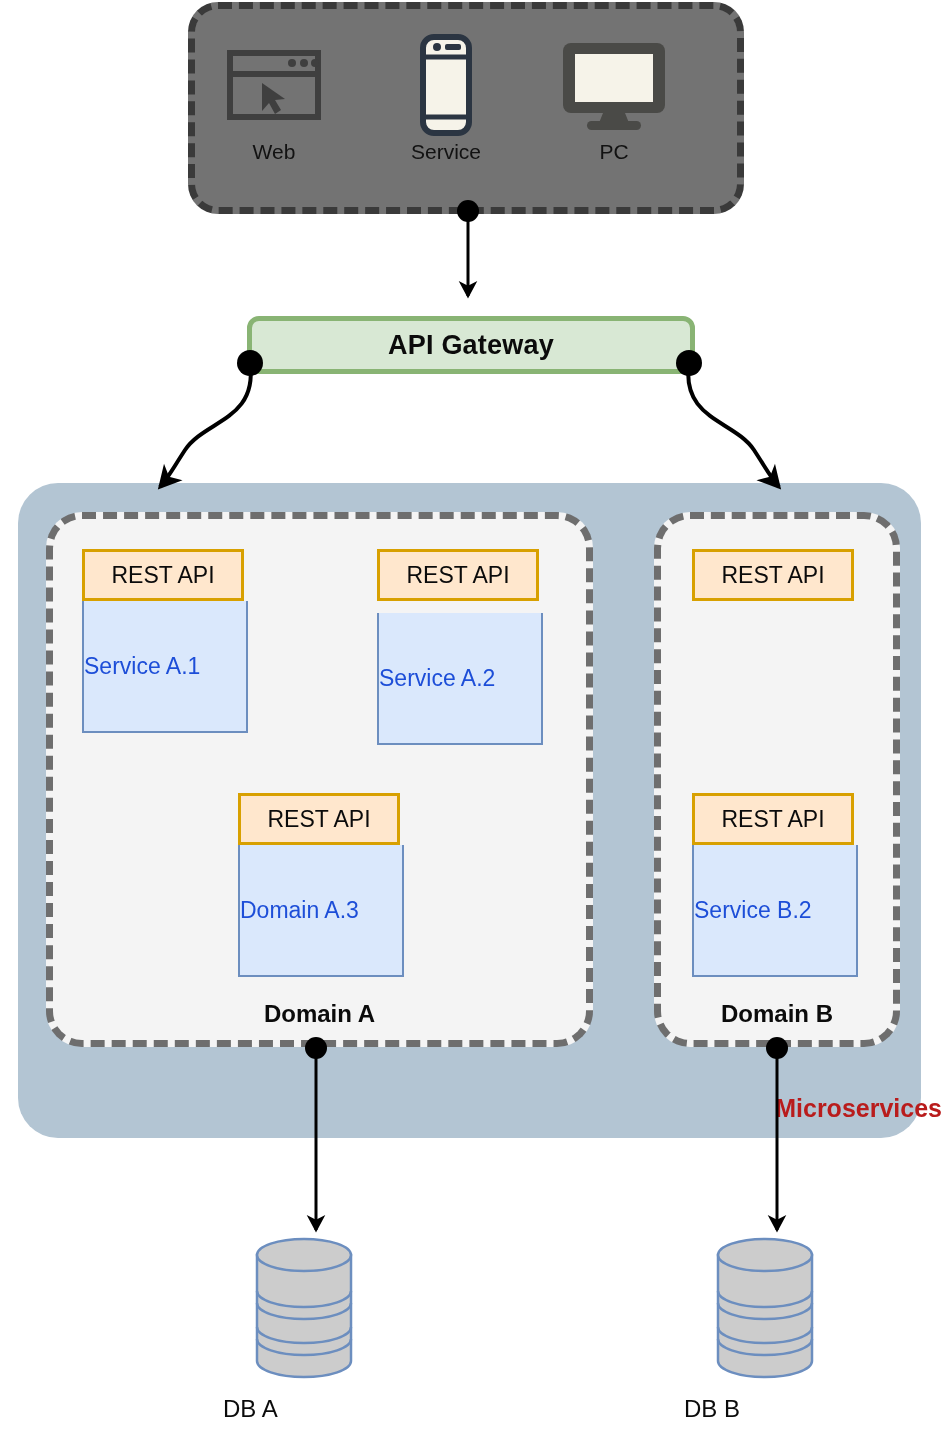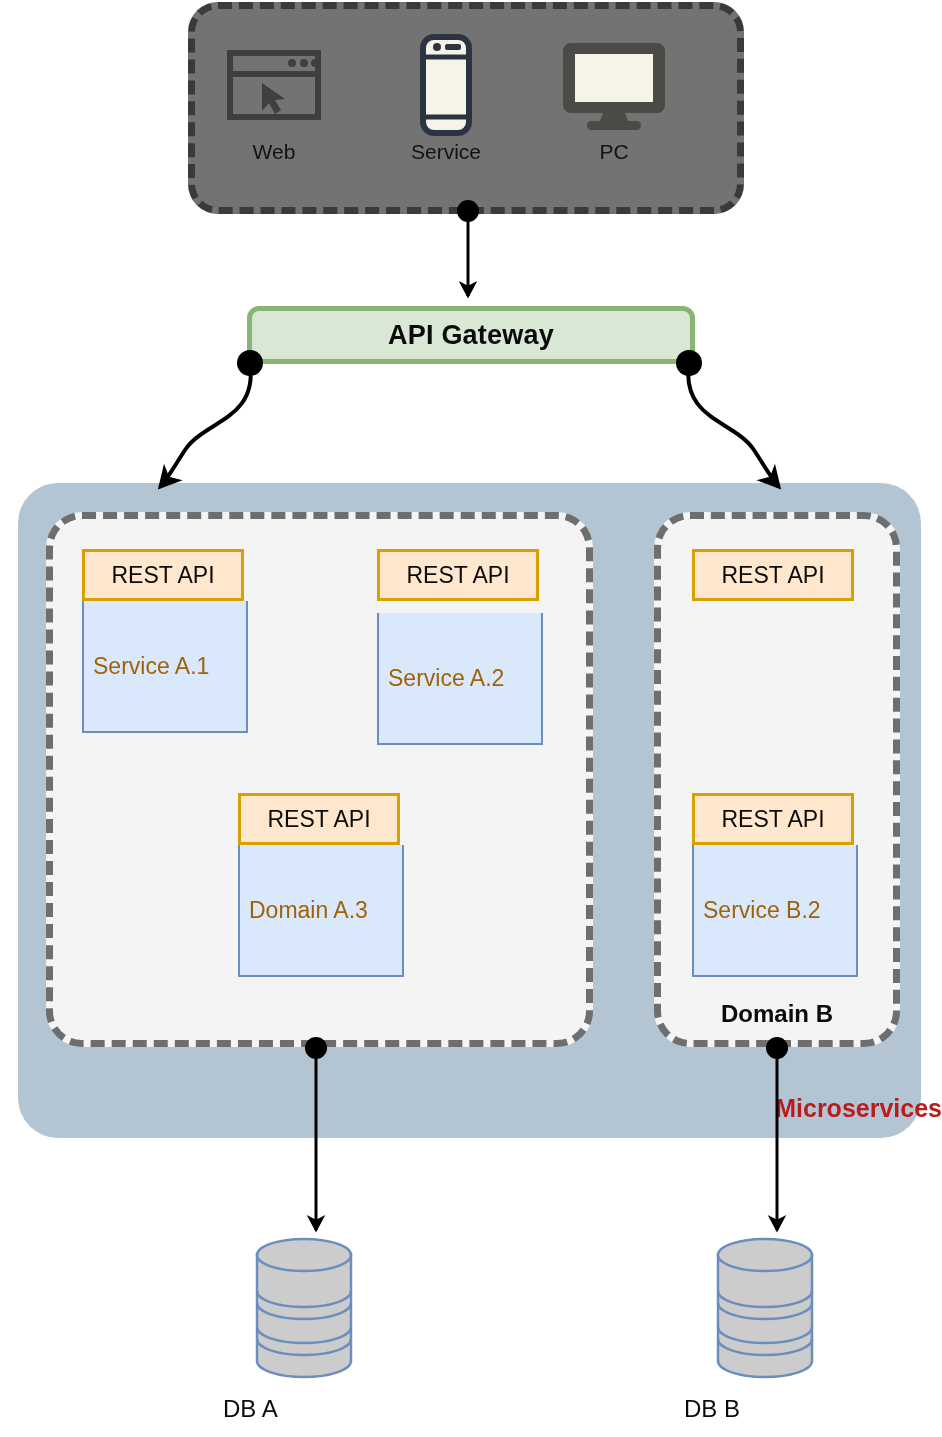--- a/index.html
+++ b/index.html
@@ -41,21 +41,21 @@
   }
   .client-label {
     font-size: 21px;
     color: #121212;
     line-height: 1;
     margin-top: 2px;
   }
 
   
   #api-gateway {
-    left: 247px; top: 306px;
+    left: 247px; top: 316px;
     width: 448px; height: 58px;
     background: #d8e8d4;
     border: 5px solid #89b474;
     border-radius: 12px;
     box-sizing: border-box;
     display: flex;
     align-items: center;
     justify-content: center;
     font-size: 27px;
     font-weight: bold;
@@ -112,23 +112,22 @@
     color: #0b0b0b;
   }
   .service-body {
     background: #dae8fc;
     border: 2px solid #6c8ebf;
     border-top: none;
     box-sizing: border-box;
     height: 132px;
     display: flex;
     align-items: center;
-    padding-left: 9px;
     font-size: 23px;
-    color: #a16207;
+    color: #1d4ed8;
   }
 
   
   .db-group { position: absolute; width: 160px; }
   .db-label {
     font-size: 24px;
     color: #0b0b0b;
     margin-top: 8px;
   }
 
@@ -230,20 +229,21 @@
 
   <div class="service-card" style="left:692px; top:793px; width:166px;">
     <div class="rest-api-header" style="width:162px;">
       <span>REST API</span>
     </div>
     <div class="service-body" style="width:166px;">
       <span>Service B.2</span>
     </div>
   </div>
 
+  <div class="domain-label abs" id="domain-a-label">Domain A</div>
   <div class="domain-label abs" id="domain-b-label">Domain B</div>
 
   <div class="abs" id="microservices-label">Microservices</div>
 
   <div class="db-group" style="left:239px; top:1233px;">
     <svg width="130" height="150" viewBox="0 0 130 150">
       <path d="M18 22 L18 128 A47 16 0 0 0 112 128 L112 22 Z" fill="#cccccc" stroke="#6c8ebf" stroke-width="2.5"></path>
       <ellipse cx="65" cy="22" rx="47" ry="16" fill="#cccccc" stroke="#6c8ebf" stroke-width="2.5"></ellipse>
       <path d="M18 58 A47 16 0 0 0 112 58" fill="none" stroke="#6c8ebf" stroke-width="2.5"></path>
       <path d="M18 70 A47 16 0 0 0 112 70" fill="none" stroke="#6c8ebf" stroke-width="2.5"></path>

